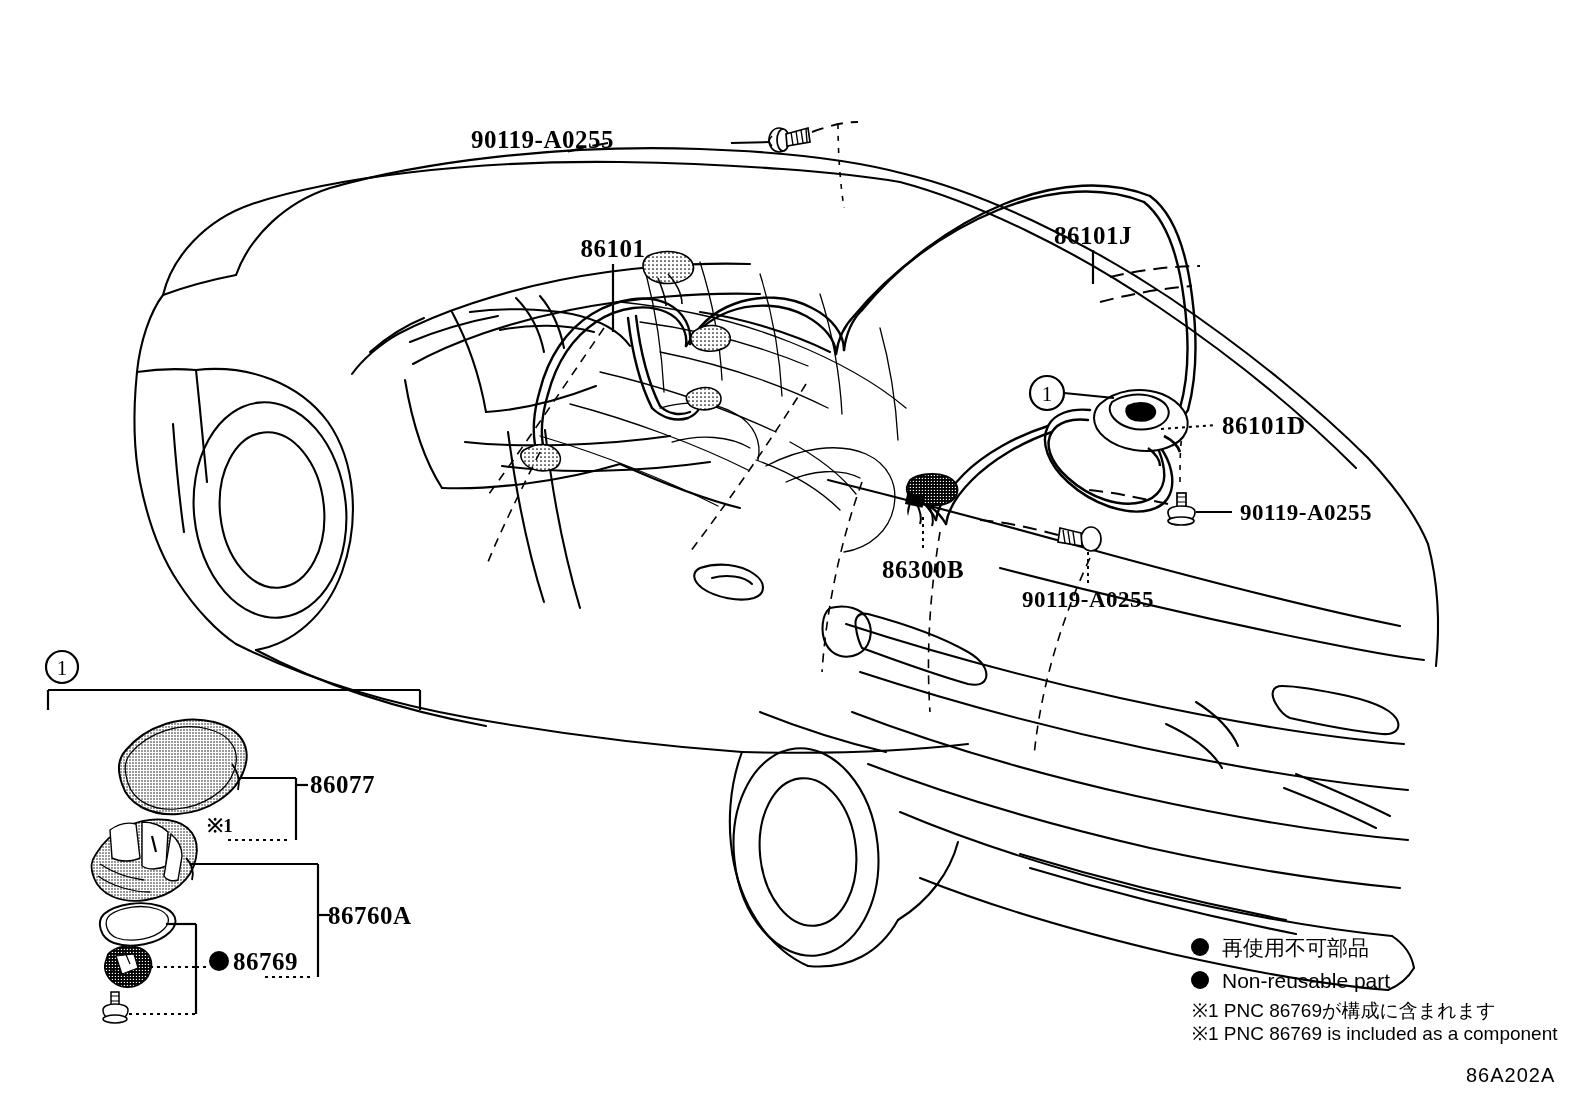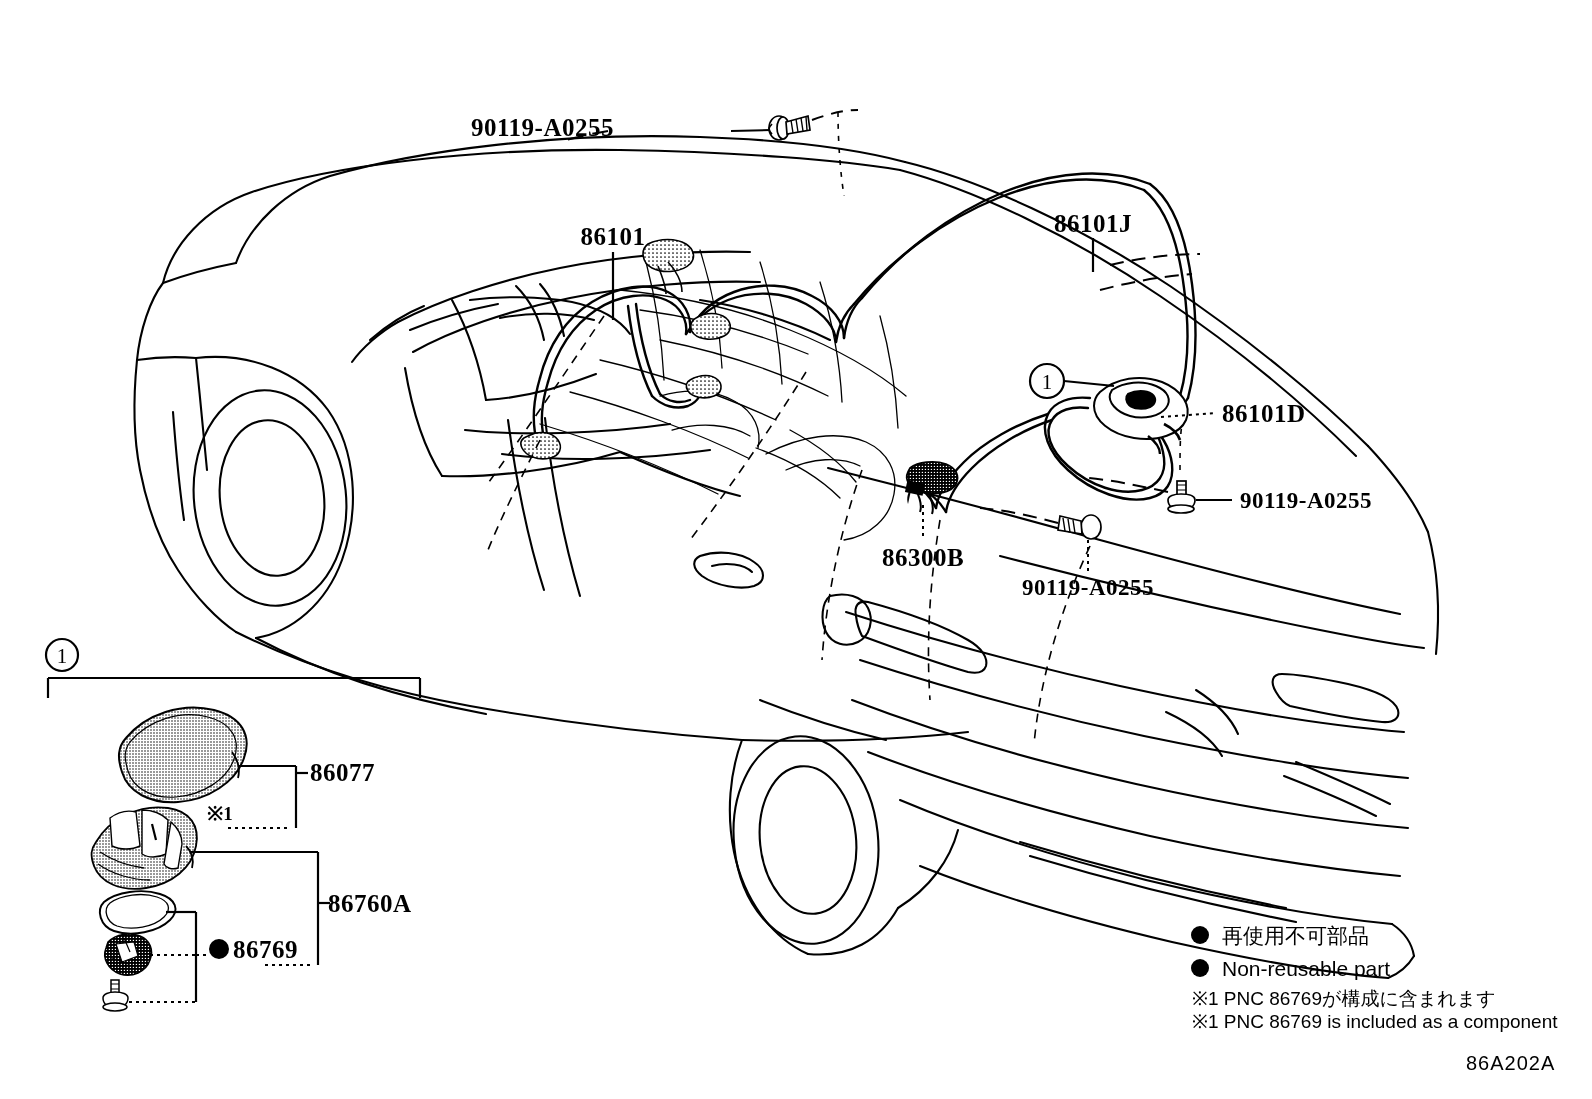--- a/index.html
+++ b/index.html
@@ -1,18 +1,18 @@
 <!DOCTYPE html>
 <html><head>
 <meta charset="utf-8">
 <style>
   html,body{margin:0;padding:0;background:#ffffff;}
   body{width:1592px;height:1099px;position:relative;overflow:hidden;
        font-family:"Liberation Sans",sans-serif;}
-  #stage{position:absolute;left:0;top:0;width:1592px;height:910px;}
+  #stage{position:absolute;left:0;top:12px;width:1592px;height:910px;}
   svg{display:block;}
   .lbl{font-family:"Liberation Serif",serif;font-weight:700;fill:#000;}
   .lbl-pn{font-size:25px;letter-spacing:0.5px;}
   .lbl-pn-sm{font-size:23px;letter-spacing:0.5px;}
   .lbl-mark{font-size:19px;}
   .legend-txt{font-family:"Liberation Sans",sans-serif;font-size:21px;fill:#000;}
   .legend-txt-sm{font-family:"Liberation Sans",sans-serif;font-size:19px;fill:#000;}
   .dwg{font-family:"Liberation Sans",sans-serif;font-size:20px;fill:#000;letter-spacing:1px;}
   .cnum{font-family:"Liberation Serif",serif;font-size:21px;fill:#000;}
 </style>

